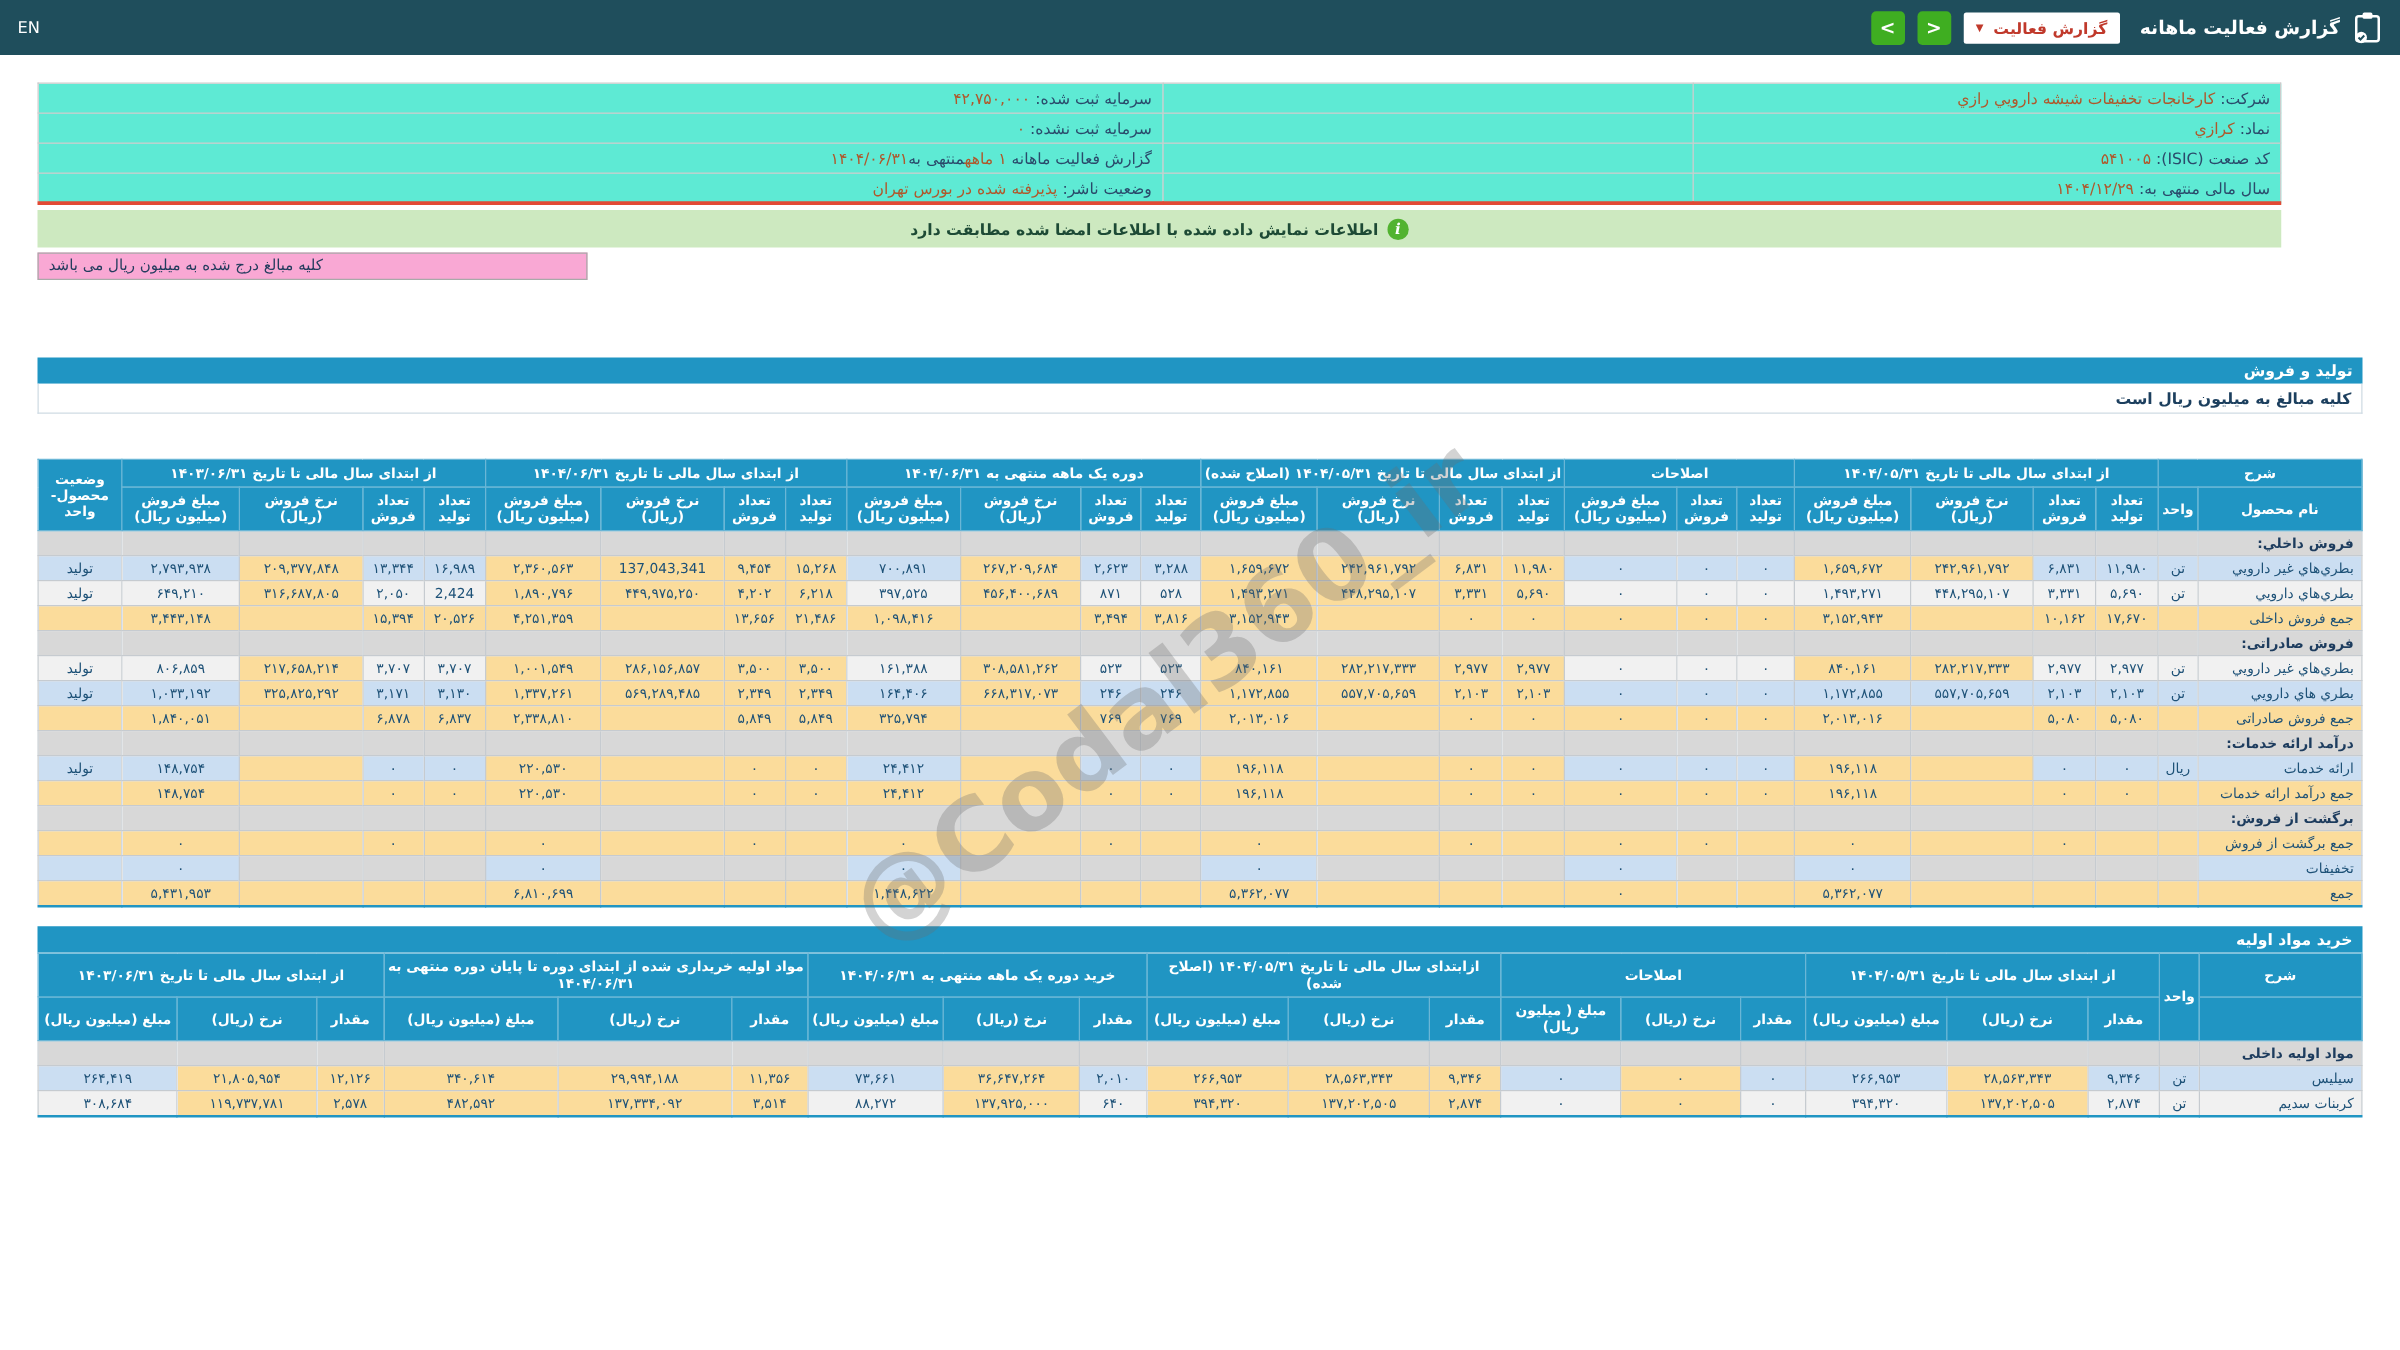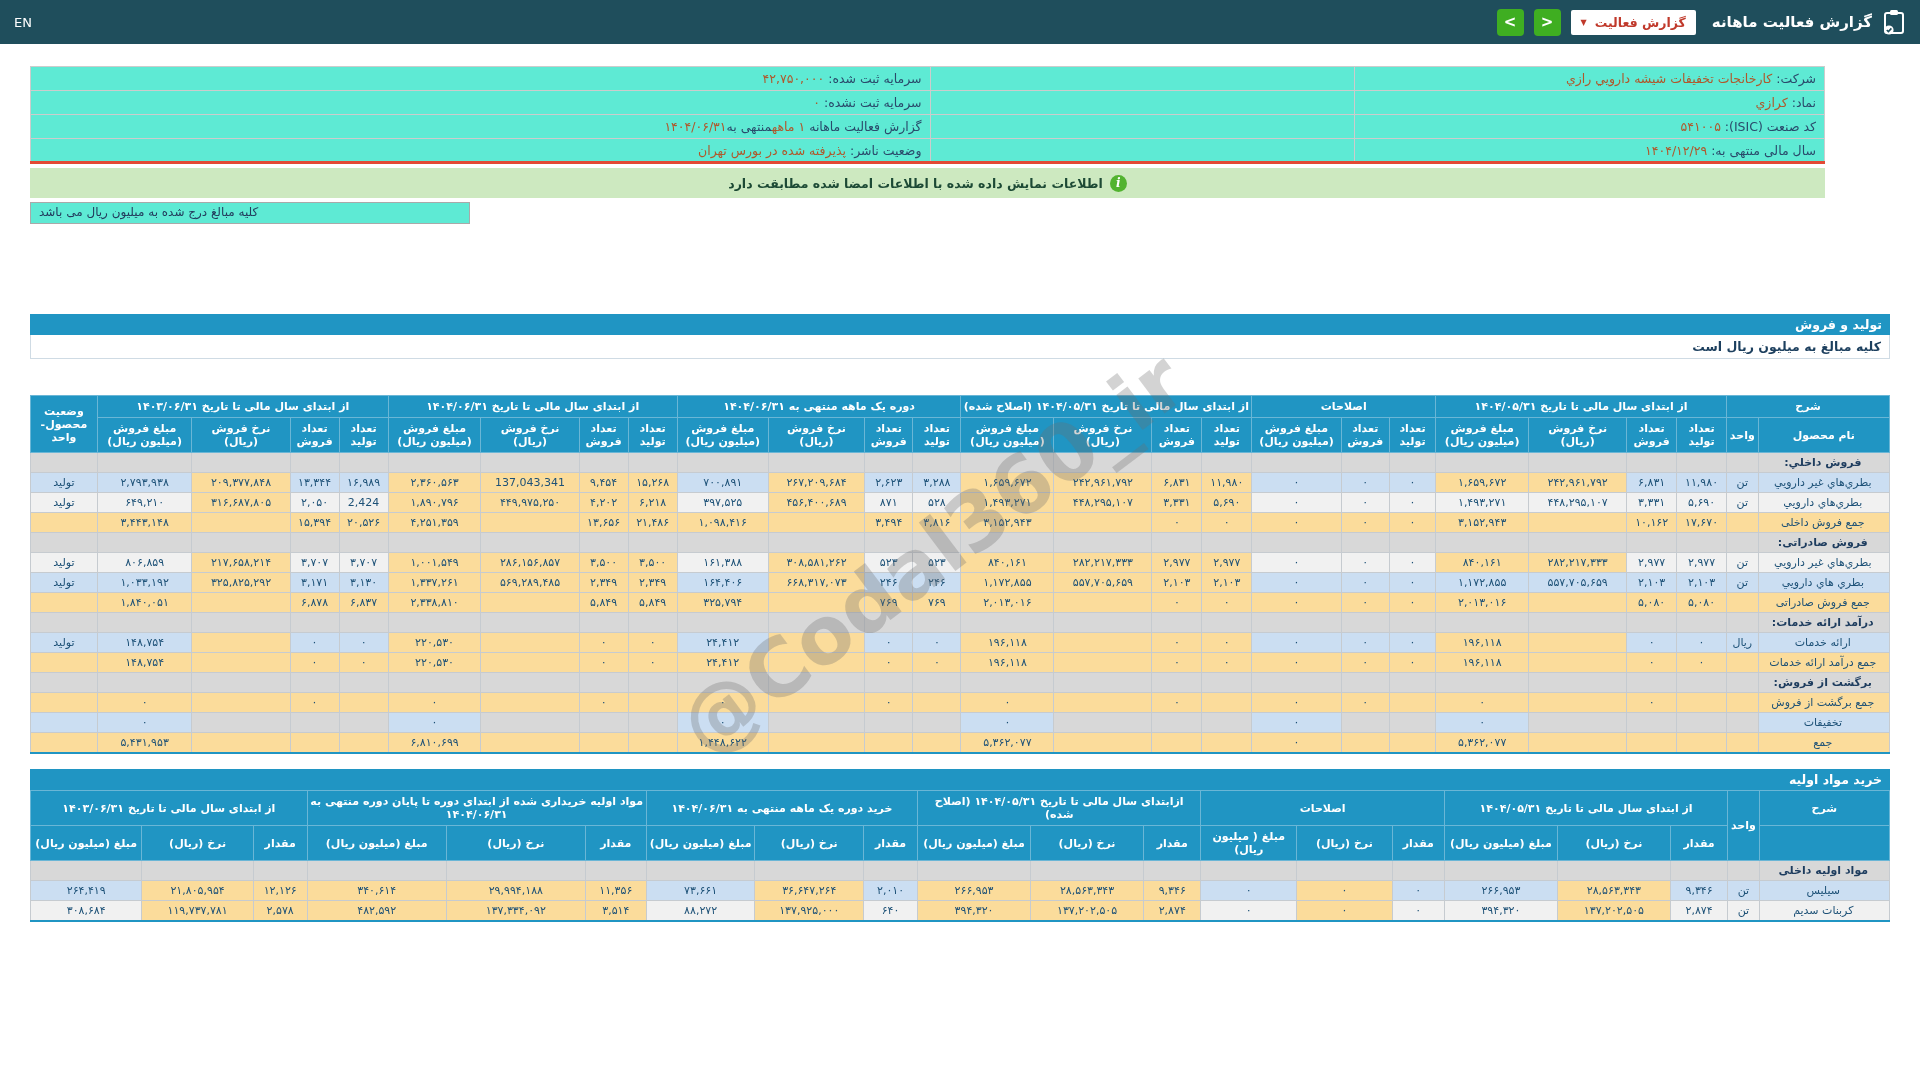--- a/index.html
+++ b/index.html
@@ -36,43 +36,43 @@
   .lbl{color:var(--label)}
   .val{color:var(--value)}
 
   .notice{width:1795px;margin:4px 65px 0 auto;background:var(--noticebg);height:30px;
     display:flex;align-items:center;justify-content:center;gap:7px;
     color:var(--noticetext);font-size:12.5px;font-weight:bold}
   .info-icon{width:17px;height:17px;border-radius:50%;background:#52b330;color:#fff;
     font-family:"DejaVu Serif",serif;font-style:italic;font-weight:bold;font-size:12px;
     display:flex;align-items:center;justify-content:center}
 
-  .unit-tab{width:440px;height:22px;margin:4px auto 0 0;background:#5eead4;
+  .unit-tab{width:440px;height:22px;margin:4px auto 0 0;background:#f9a8d4;
     border:1px solid #a9a9a9;padding:2px 8px;font-size:12px;color:#233c5d;
     text-align:left;direction:rtl}
   .unit-tab span{float:left}
 
   
   .section{margin:0 30px}
-  .sec1{margin-top:90px}
+  .sec1{margin-top:62px}
   .section-bar{background:var(--blue);color:#fff;font-weight:bold;font-size:12.5px;
     padding:2px 8px;line-height:17px}
   .section-sub{background:#fff;border:1px solid #cfdbe4;border-top:none;font-weight:bold;
     color:#1c3f5e;font-size:12.5px;padding:4px 8px}
 
   
   table.big{width:100%;border-collapse:collapse;table-layout:fixed;font-size:11px;
     border-bottom:2px solid var(--blue)}
   .tbl1{margin-top:36px}
   .tbl2{margin-top:0}
   table.big th{background:var(--blue);color:#fff;border:1px solid #6ab6d6;
     font-size:11px;font-weight:bold;padding:4px 2px}
   table.big td{border:1px solid #c6cbd0;padding:3px 4px;text-align:center;
     color:var(--celltext);height:18px;overflow:hidden}
-  table.big td.name{text-align:center;padding-right:6px}
+  table.big td.name{text-align:right;padding-right:6px}
   table.big td.grp{font-weight:bold;color:var(--grouptext);white-space:nowrap}
   td.t{background:var(--tan)} td.b{background:var(--cellblue)}
   td.w{background:var(--cellwhite)} td.g{background:var(--cellgray)}
 
   .gap15{height:15px}
 
   
   .watermark{position:absolute;left:690px;top:690px;transform:rotate(-37deg);
     transform-origin:0 50%;font-size:80px;font-weight:bold;
     color:rgba(110,110,110,.30);pointer-events:none;z-index:9;direction:ltr;

